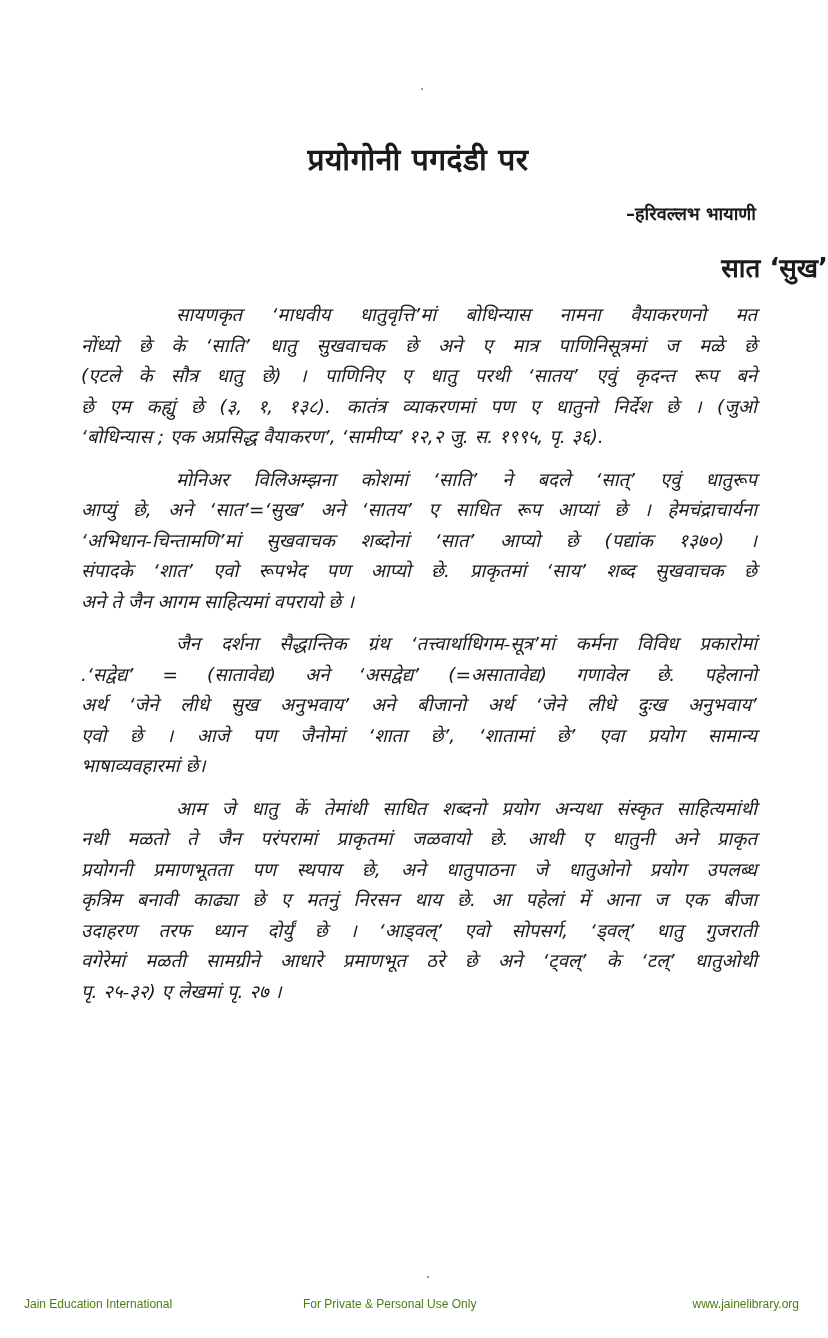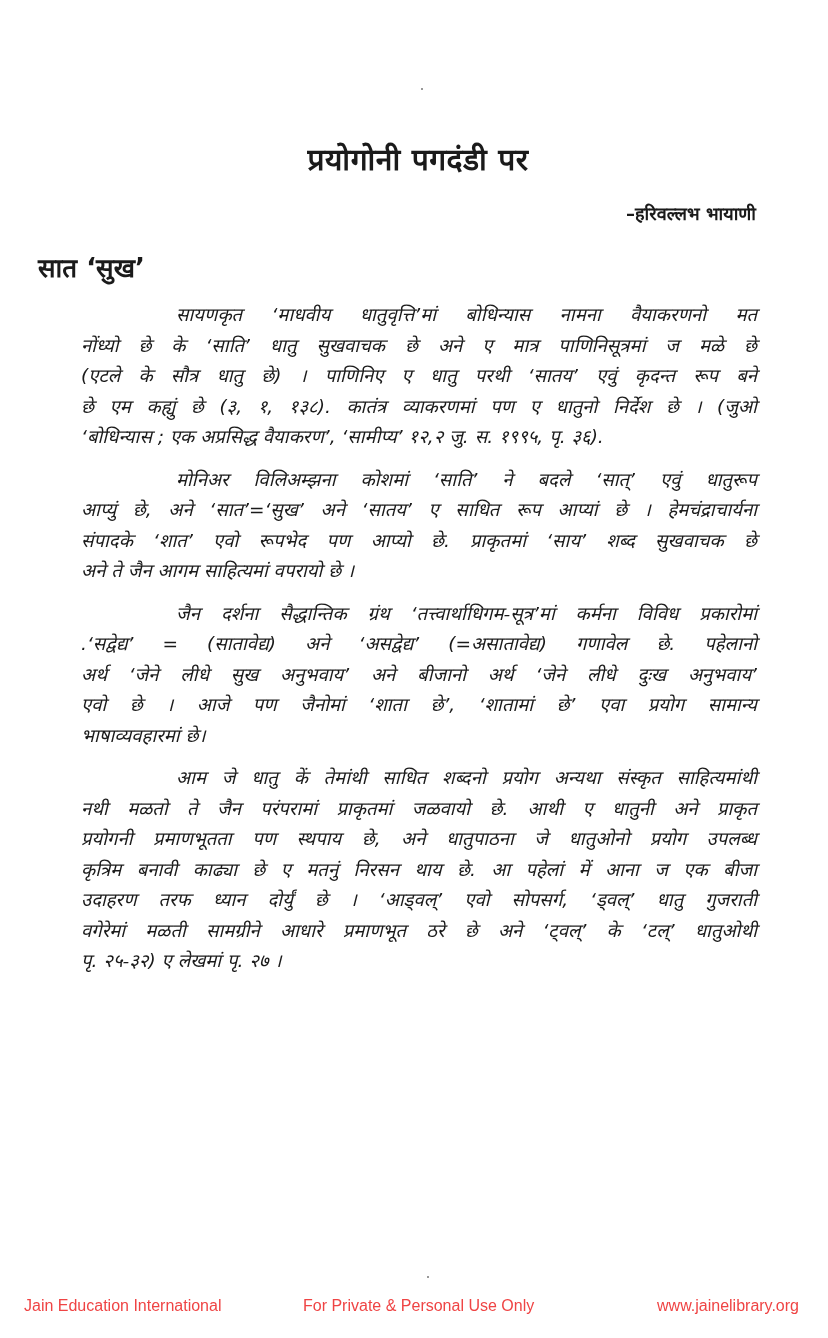--- a/index.html
+++ b/index.html
@@ -41,23 +41,23 @@
     }
     .author {
       position: absolute;
       right: 72px;
       top: 201px;
       font-size: 18px;
       font-weight: bold;
     }
     .subtitle {
       position: absolute;
-      left: 16px; right: 0;
+      left: 0; right: 0;
       top: 249px;
-      text-align: left;
+      text-align: right;
       font-size: 26px;
       font-weight: bold;
       padding-left: 22px;
     }
     .body-text {
       position: absolute;
       left: 81px;
       top: 300px;
       width: 676px;
       font-size: 18.5px;
@@ -82,22 +82,22 @@
       text-align-last: left;
     }
     .para { text-indent: 0; }
 
     .footer {
       position: absolute;
       top: 1297px;
       left: 0; right: 0;
       height: 20px;
       font-family: "Liberation Sans", sans-serif;
-      font-size: 16px;
-      color: #ef4444;
+      font-size: 12px;
+      color: #4d7c0f;
     }
     .footer span { position: absolute; top: 0; }
     .footer .f-left { left: 24px; }
     .footer .f-center { left: 303px; }
     .footer .f-right { right: 29px; }
   </style>
 </head>
 <body>
 
 <div class="page">
@@ -111,20 +111,21 @@
     <p class="para">
       <span class="line first">सायणकृत ‘माधवीय धातुवृत्ति’मां बोधिन्यास नामना वैयाकरणनो मत</span>
       <span class="line">नोंध्यो छे के ‘साति’ धातु सुखवाचक छे अने ए मात्र पाणिनिसूत्रमां ज मळे छे</span>
       <span class="line">(एटले के सौत्र धातु छे) । पाणिनिए ए धातु परथी ‘सातय’ एवुं कृदन्त रूप बने</span>
       <span class="line">छे एम कह्युं छे (३, १, १३८). कातंत्र व्याकरणमां पण ए धातुनो निर्देश छे । (जुओ</span>
       <span class="line last">‘बोधिन्यास ; एक अप्रसिद्ध वैयाकरण’, ‘सामीप्य’ १२,२ जु. स. १९९५, पृ. ३६).</span>
     </p>
     <p class="para">
       <span class="line first">मोनिअर विलिअम्झना कोशमां ‘साति’ ने बदले ‘सात्’ एवुं धातुरूप</span>
       <span class="line">आप्युं छे, अने ‘सात’=‘सुख’ अने ‘सातय’ ए साधित रूप आप्यां छे । हेमचंद्राचार्यना</span>
+      <span class="line">‘अभिधान-चिन्तामणि’मां सुखवाचक शब्दोनां ‘सात’ आप्यो छे (पद्यांक १३७०) ।</span>
       <span class="line">संपादके ‘शात’ एवो रूपभेद पण आप्यो छे. प्राकृतमां ‘साय’ शब्द सुखवाचक छे</span>
       <span class="line last">अने ते जैन आगम साहित्यमां वपरायो छे ।</span>
     </p>
     <p class="para">
       <span class="line first">जैन दर्शना सैद्धान्तिक ग्रंथ ‘तत्त्वार्थाधिगम-सूत्र’मां कर्मना विविध प्रकारोमां</span>
       <span class="line">.‘सद्वेद्य’ = (सातावेद्य) अने ‘असद्वेद्य’ (=असातावेद्य) गणावेल छे. पहेलानो</span>
       <span class="line">अर्थ ‘जेने लीधे सुख अनुभवाय’ अने बीजानो अर्थ ‘जेने लीधे दुःख अनुभवाय’</span>
       <span class="line">एवो छे । आजे पण जैनोमां ‘शाता छे’, ‘शातामां छे’ एवा प्रयोग सामान्य</span>
       <span class="line last">भाषाव्यवहारमां छे।</span>
     </p>

